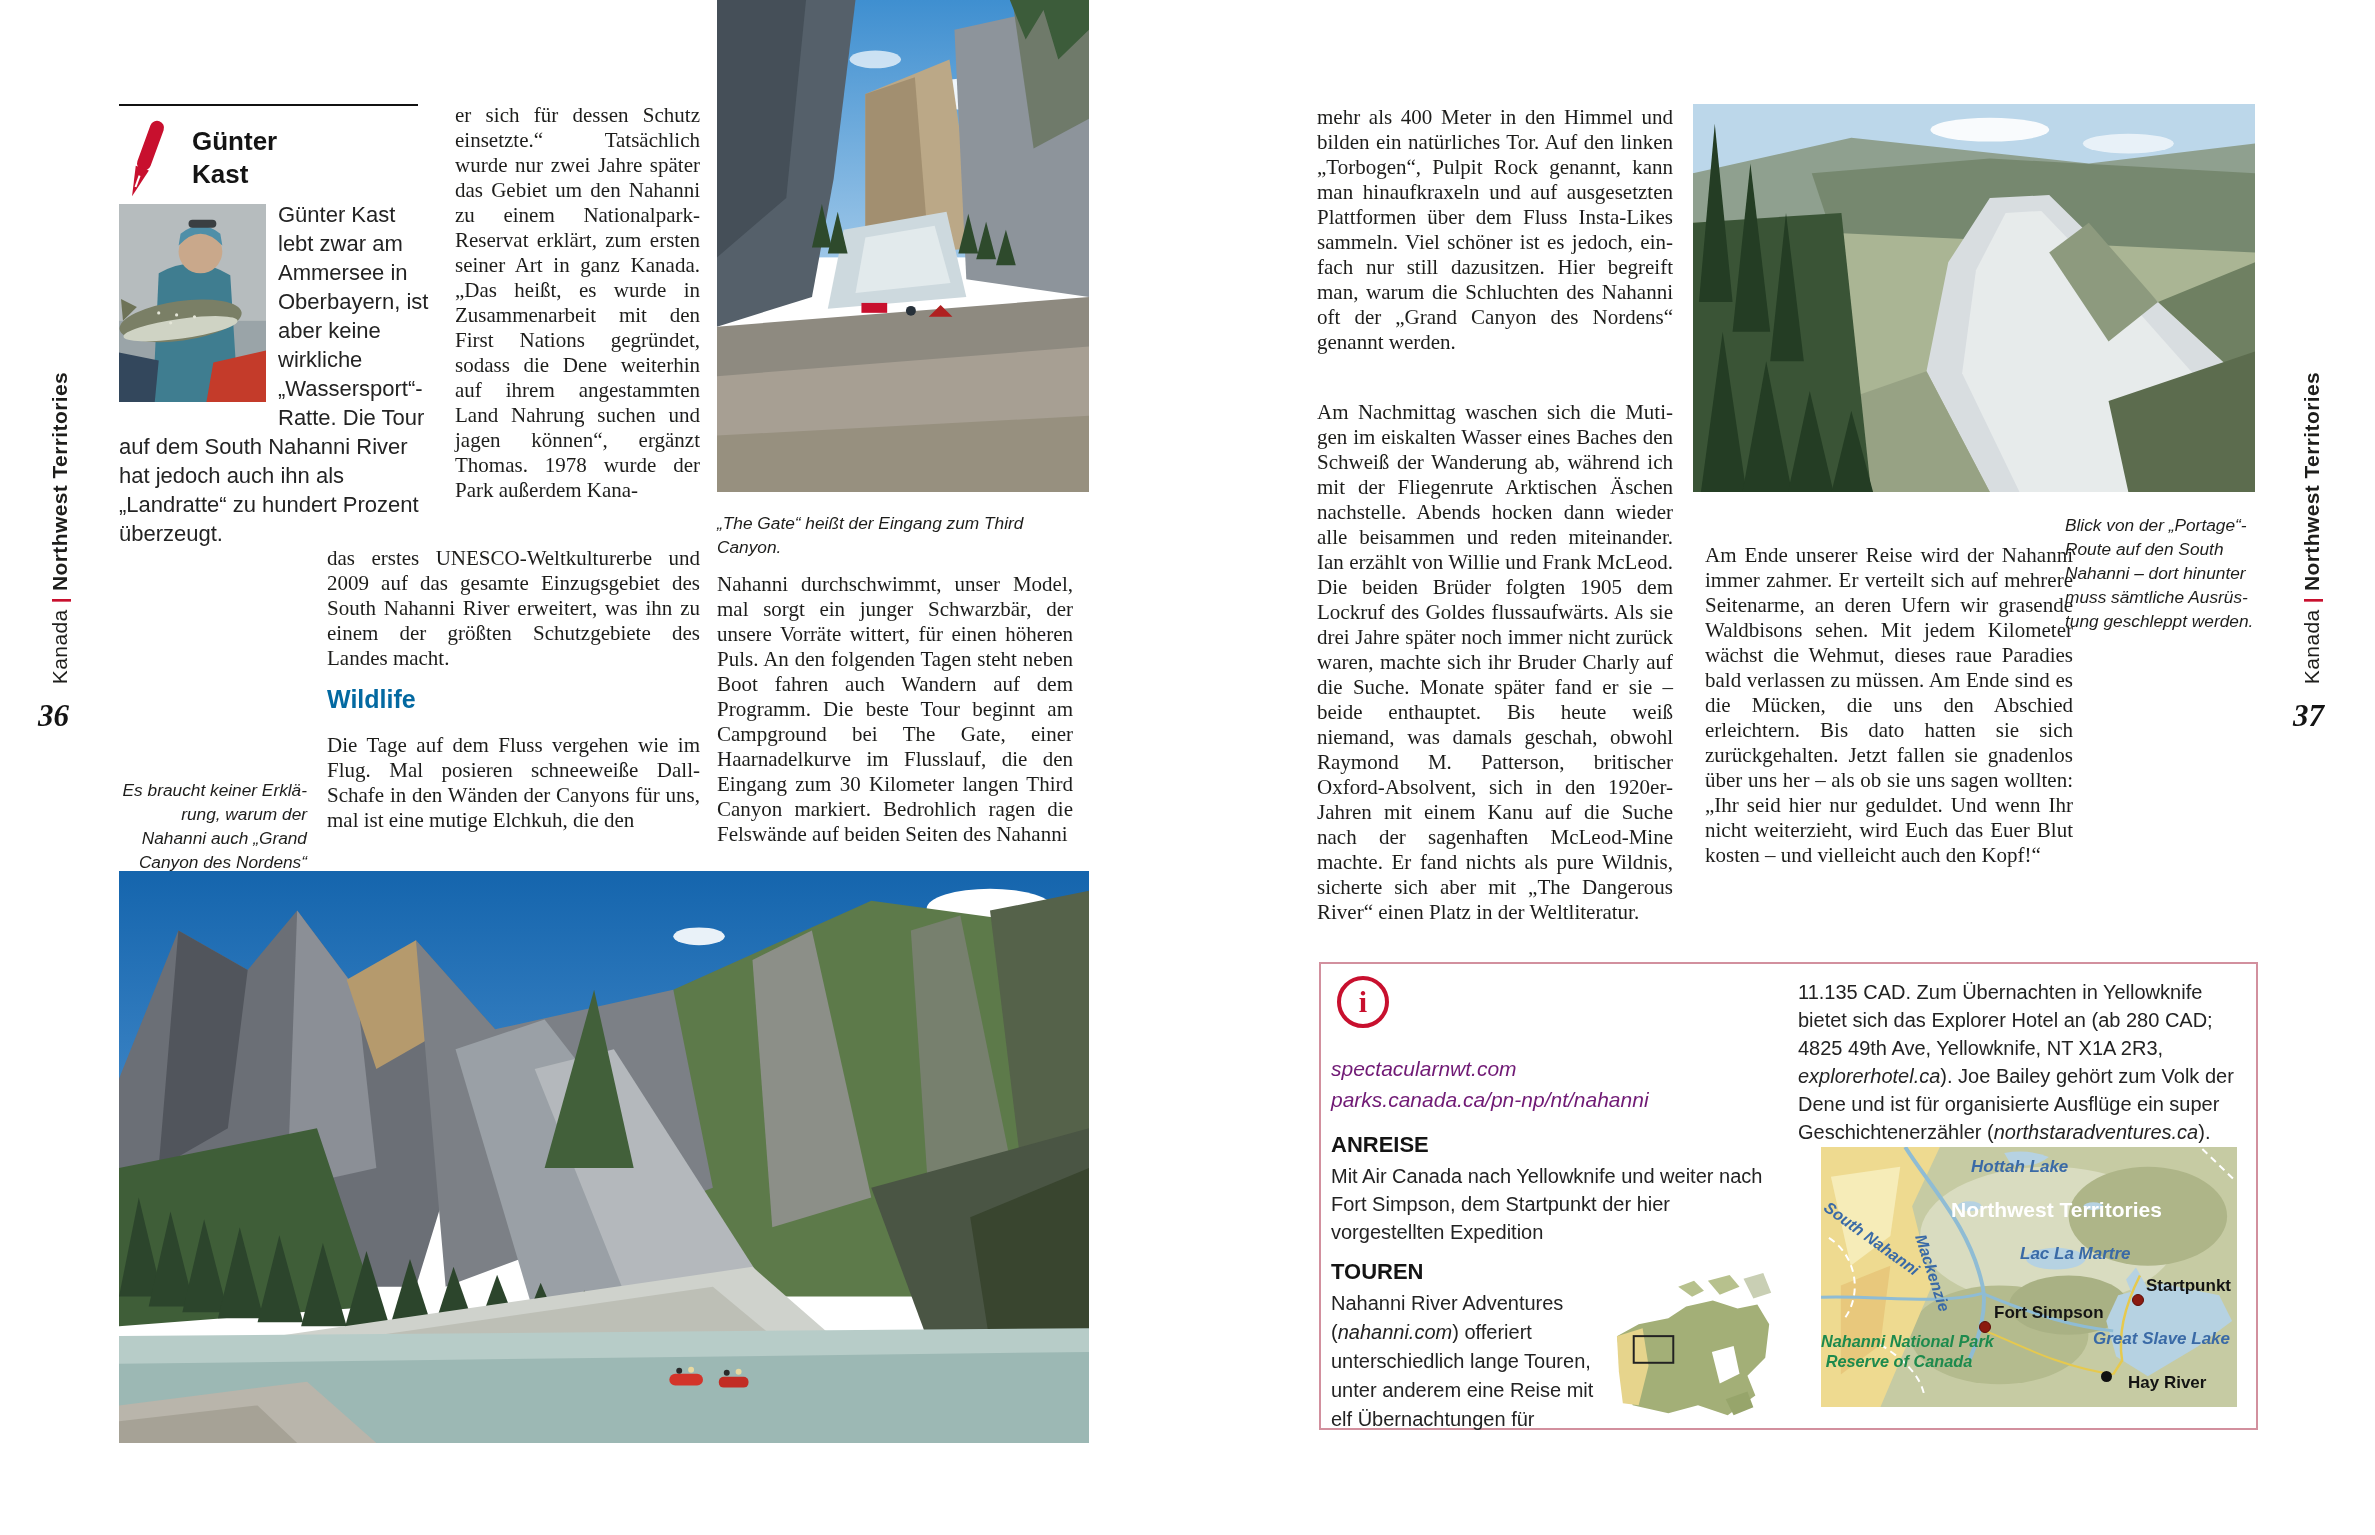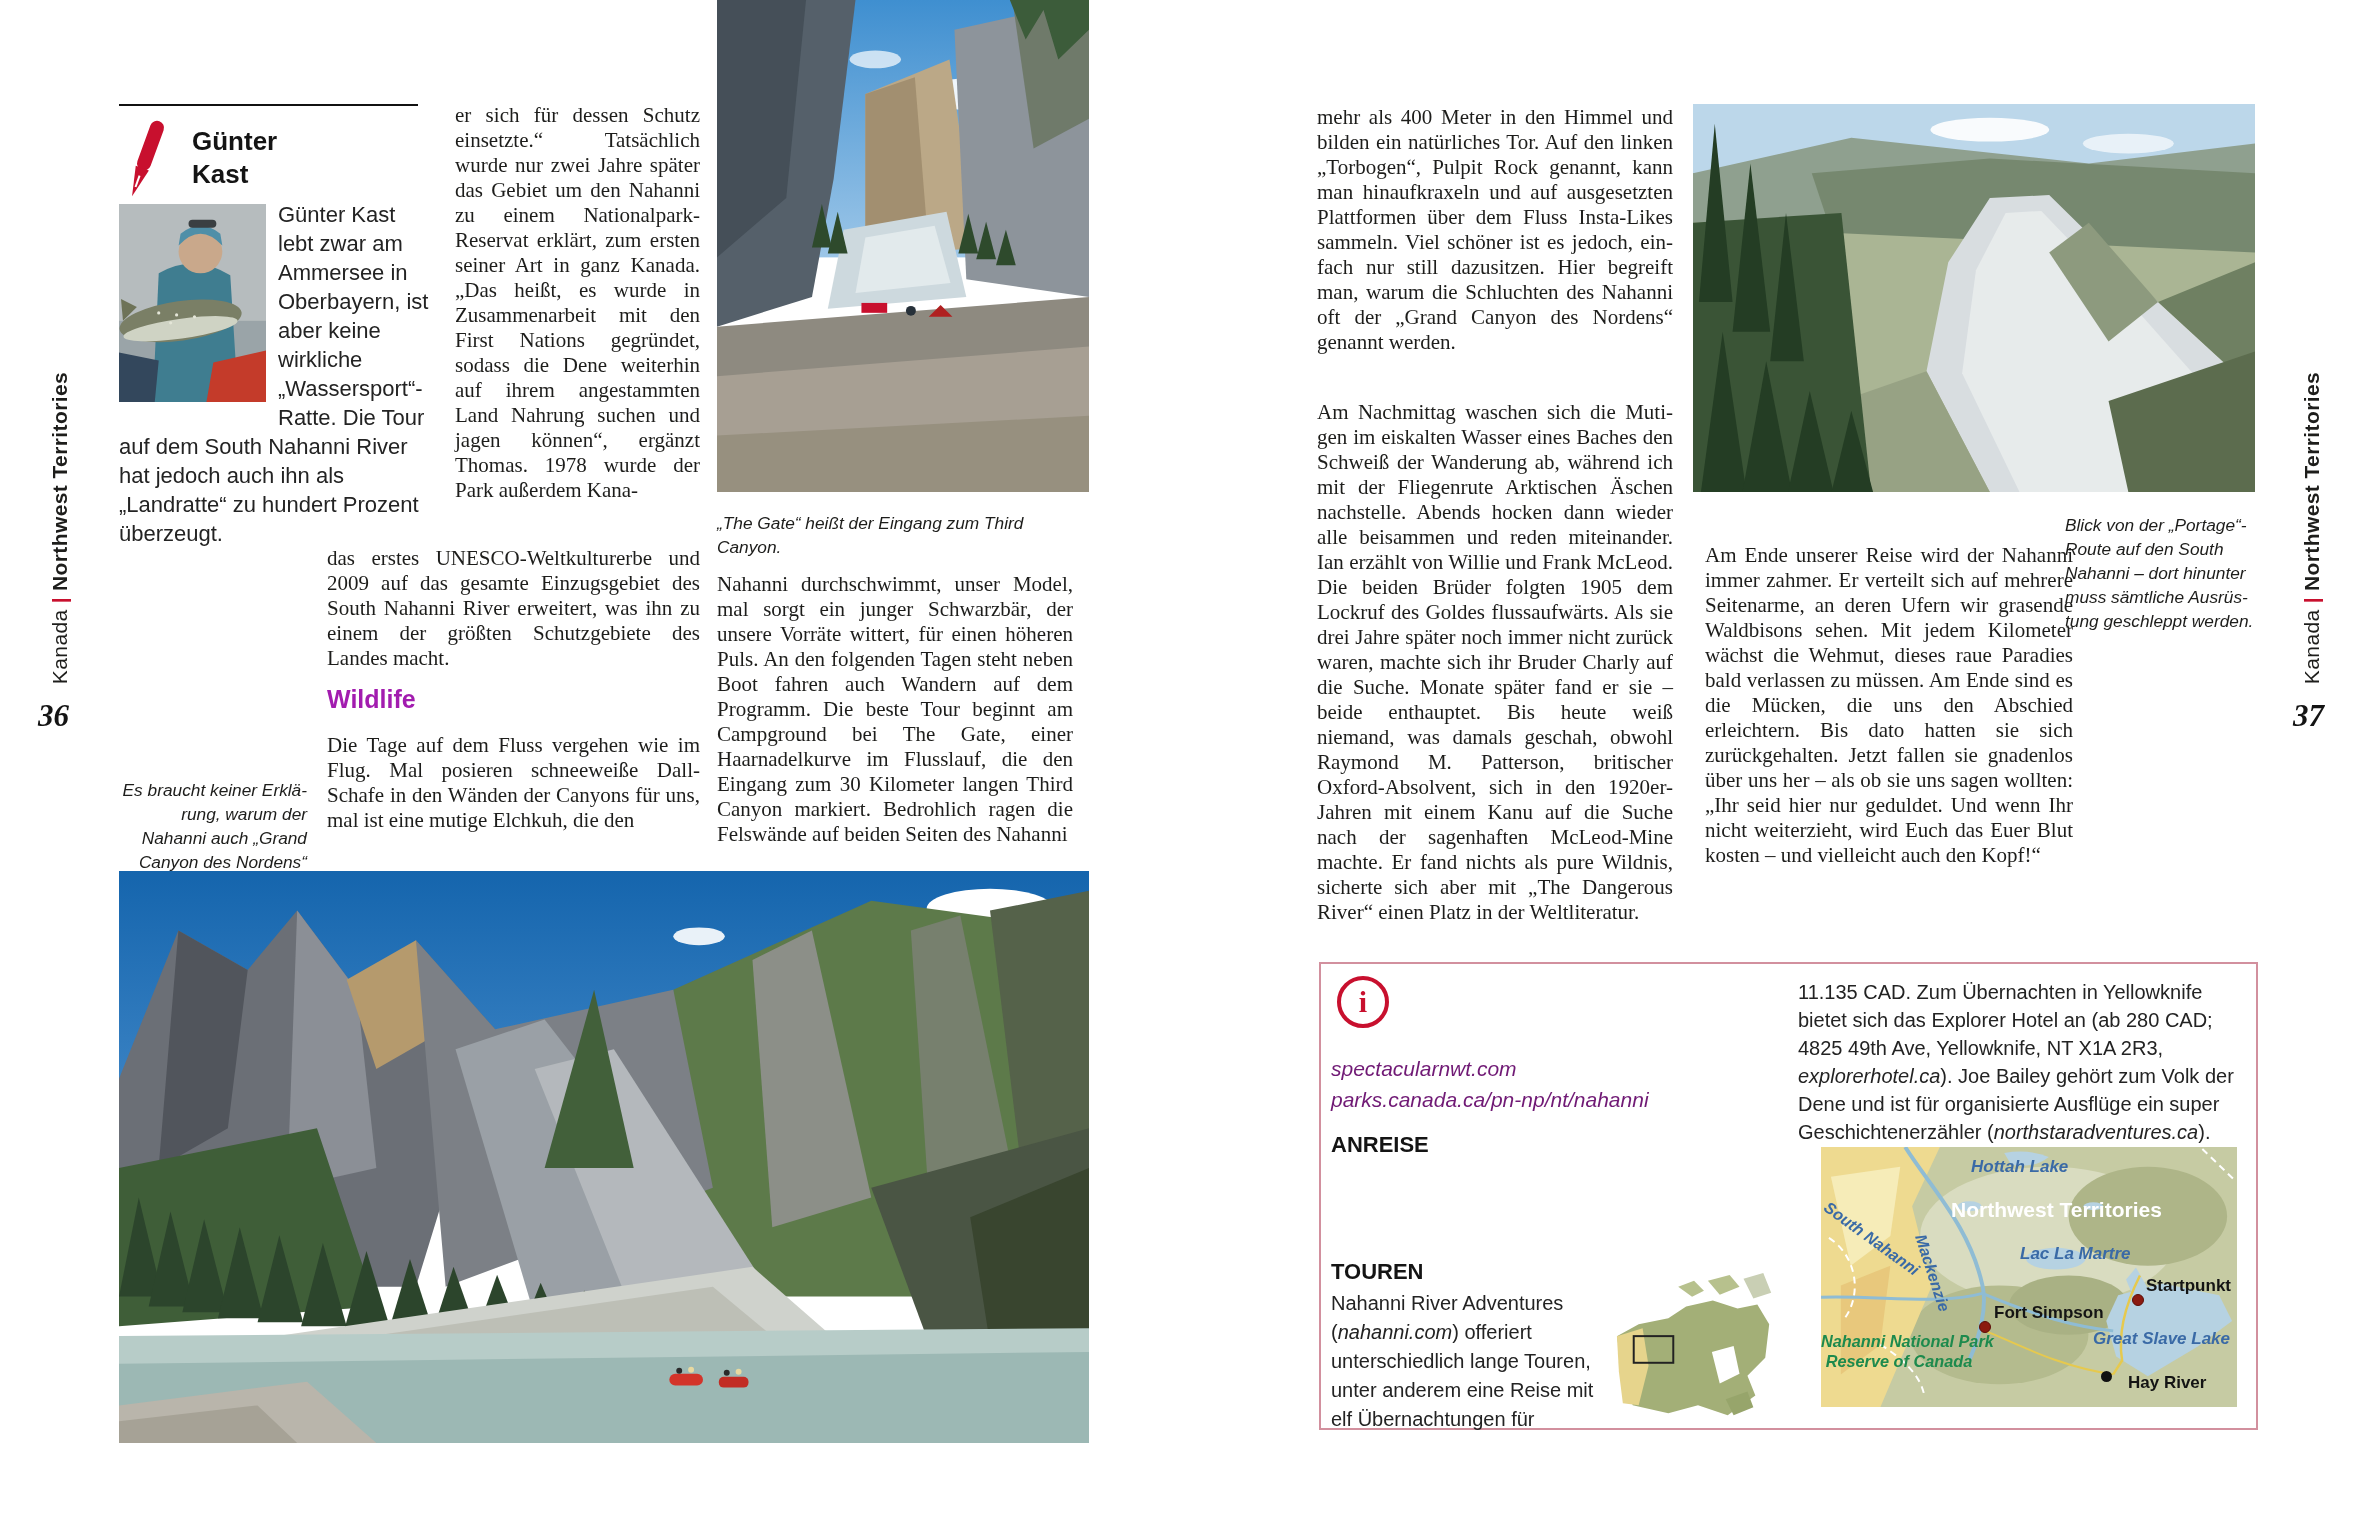--- a/index.html
+++ b/index.html
@@ -4,21 +4,21 @@
 <style>
   html,body{margin:0;padding:0;background:#ffffff;}
   body{width:2375px;height:1536px;position:relative;overflow:hidden;
        font-family:"Liberation Sans",sans-serif;color:#1d1d1b;}
   .abs{position:absolute;}
   .serif{font-family:"Liberation Serif",serif;font-size:21px;line-height:25px;
          text-align:justify;color:#1d1d1b;hyphens:manual;}
   .bio{font-size:22px;line-height:29px;color:#232323;}
   .caption{font-style:italic;font-size:17.3px;line-height:24px;color:#1d1d1b;}
   .cap-right{text-align:right;}
-  .h-wildlife{font-weight:bold;font-size:25px;color:#a21caf;}
+  .h-wildlife{font-weight:bold;font-size:25px;color:#0369a1;}
   .author-name{font-weight:bold;font-size:26px;line-height:33px;color:#141414;}
   .pagenum{font-family:"Liberation Serif",serif;font-style:italic;font-weight:bold;
            font-size:31px;color:#141414;text-align:right;}
   .vert{font-size:21px;white-space:nowrap;letter-spacing:0.4px;transform:rotate(-90deg);}
   .vert .bold{font-weight:bold;}
   .vert .sep{color:#c8102e;font-weight:bold;padding:0 6px;}
   .rule{background:#111;}
   .photo{overflow:hidden;}
   .photo svg{display:block;width:100%;height:100%;}
   .infobox{border:2px solid #d2909e;background:#fff;}
@@ -235,20 +235,21 @@
   <div class="abs info-ic" style="left:16px;top:12px;">
     <span>i</span>
   </div>
 
   <div class="abs links" style="left:10px;top:89px;">
     <div>spectacularnwt.com</div>
     <div>parks.canada.ca/pn-np/nt/nahanni</div>
   </div>
 
   <div class="abs info-head" style="left:10px;top:168px;">ANREISE</div>
+  <div class="abs info-text" style="left:10px;top:198px;width:446px;">Mit Air Canada nach Yellowknife und weiter nach Fort Simpson, dem Startpunkt der hier vorgestellten Expedition</div>
 
   <div class="abs info-head" style="left:10px;top:295px;">TOUREN</div>
   <div class="abs info-text" style="left:10px;top:325px;width:265px;line-height:29px;">
     <span>Nahanni River Adventu­res (</span><span class="it">nahanni.com</span><span>) offeriert unterschiedlich lange Touren, unter anderem eine Reise mit elf Übernachtungen für</span>
   </div>
 
   <div class="abs photo" style="left:288px;top:303px;width:178px;height:158px;">
     <svg viewBox="0 0 180 160" preserveAspectRatio="none">
       <rect width="180" height="160" fill="#ffffff"></rect>
       <path d="M8 70 L30 58 L60 52 L78 40 L105 34 L130 42 L150 38 L162 58 L158 92 L140 110 L148 130 L120 150 L90 140 L60 148 L24 140 L14 110 Z" fill="#a3af77"></path>

